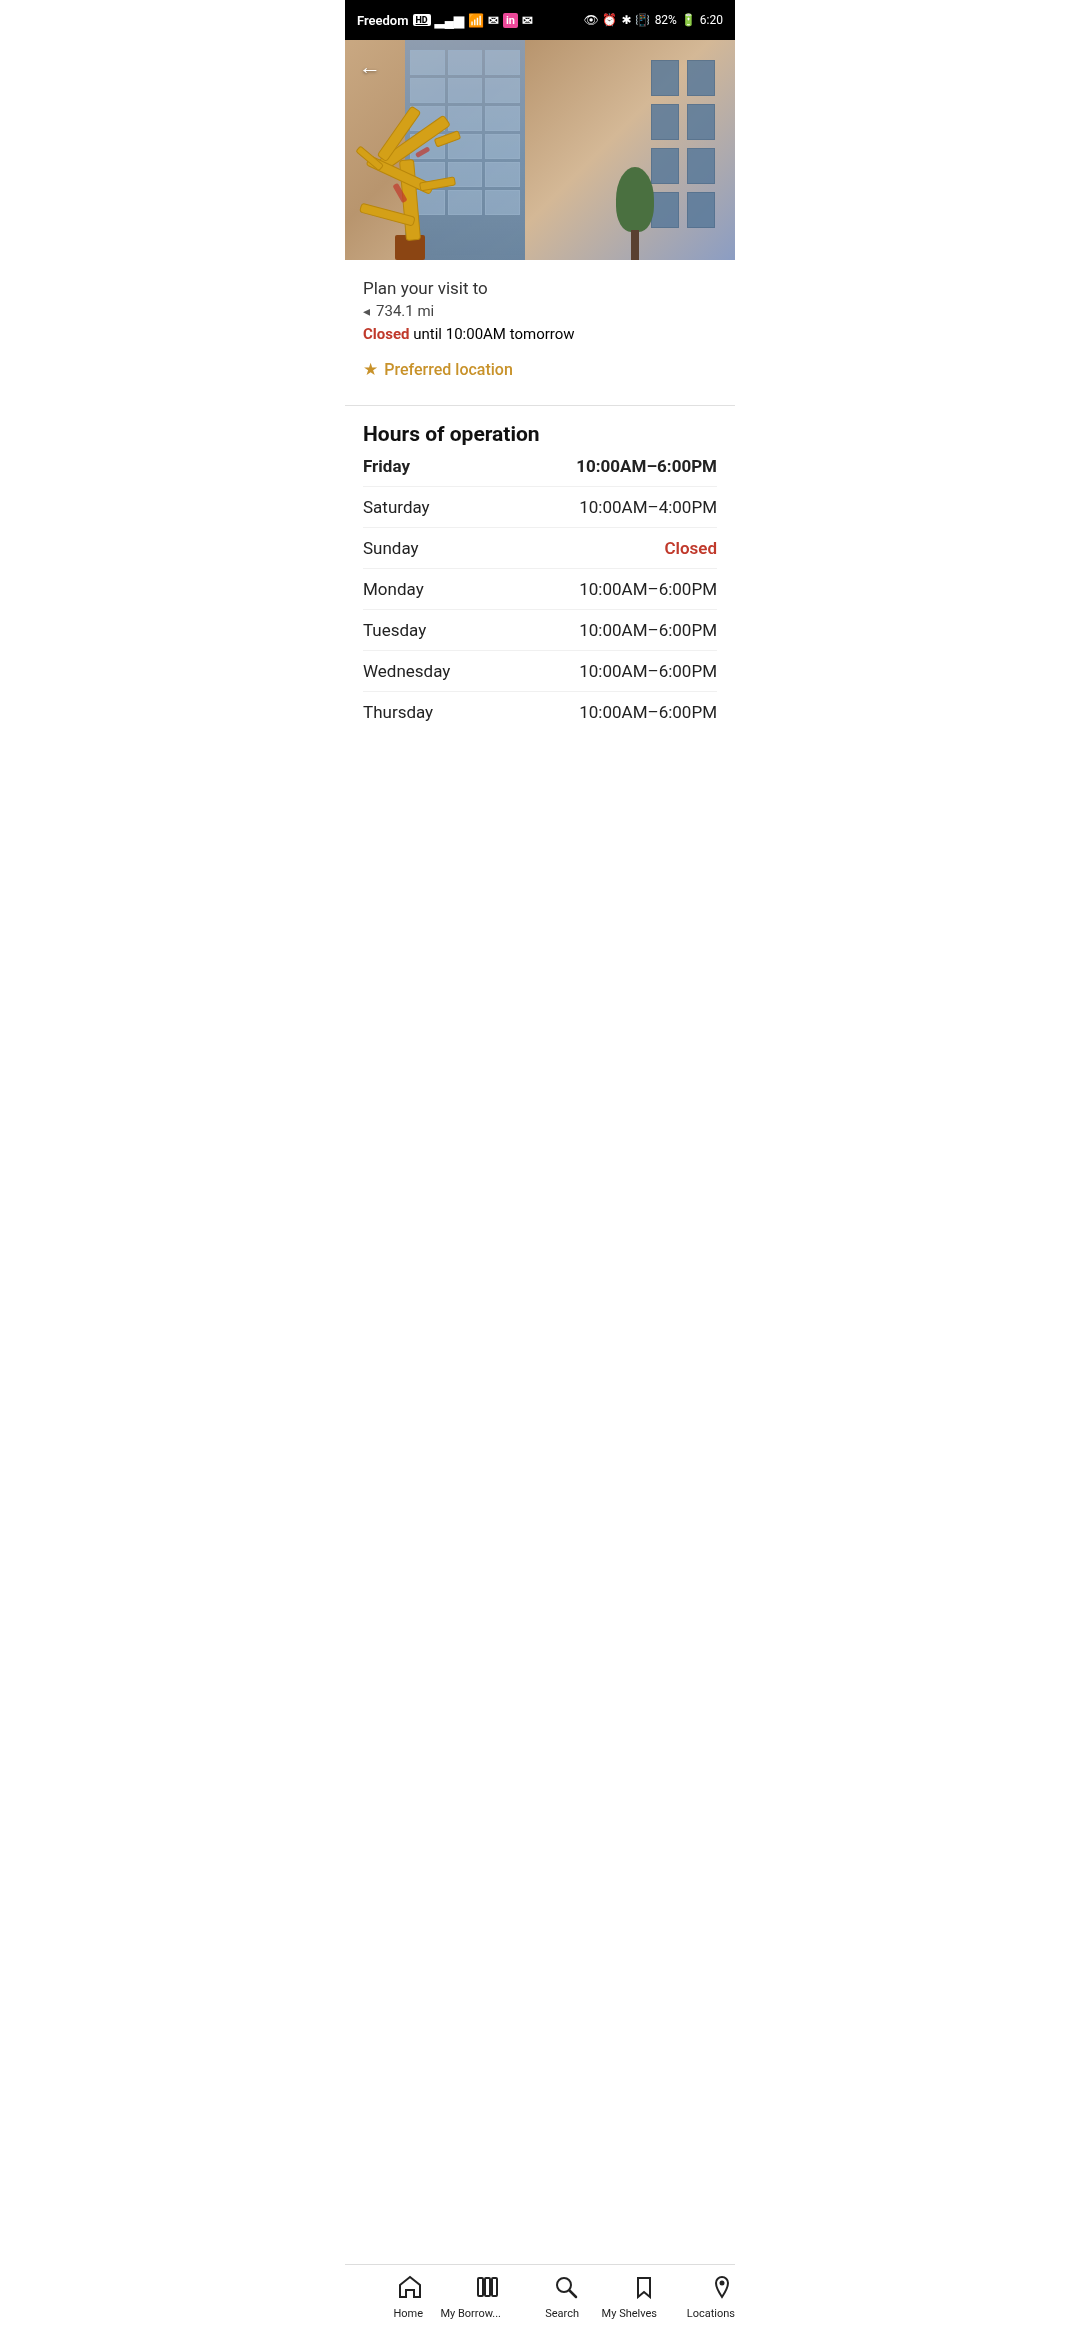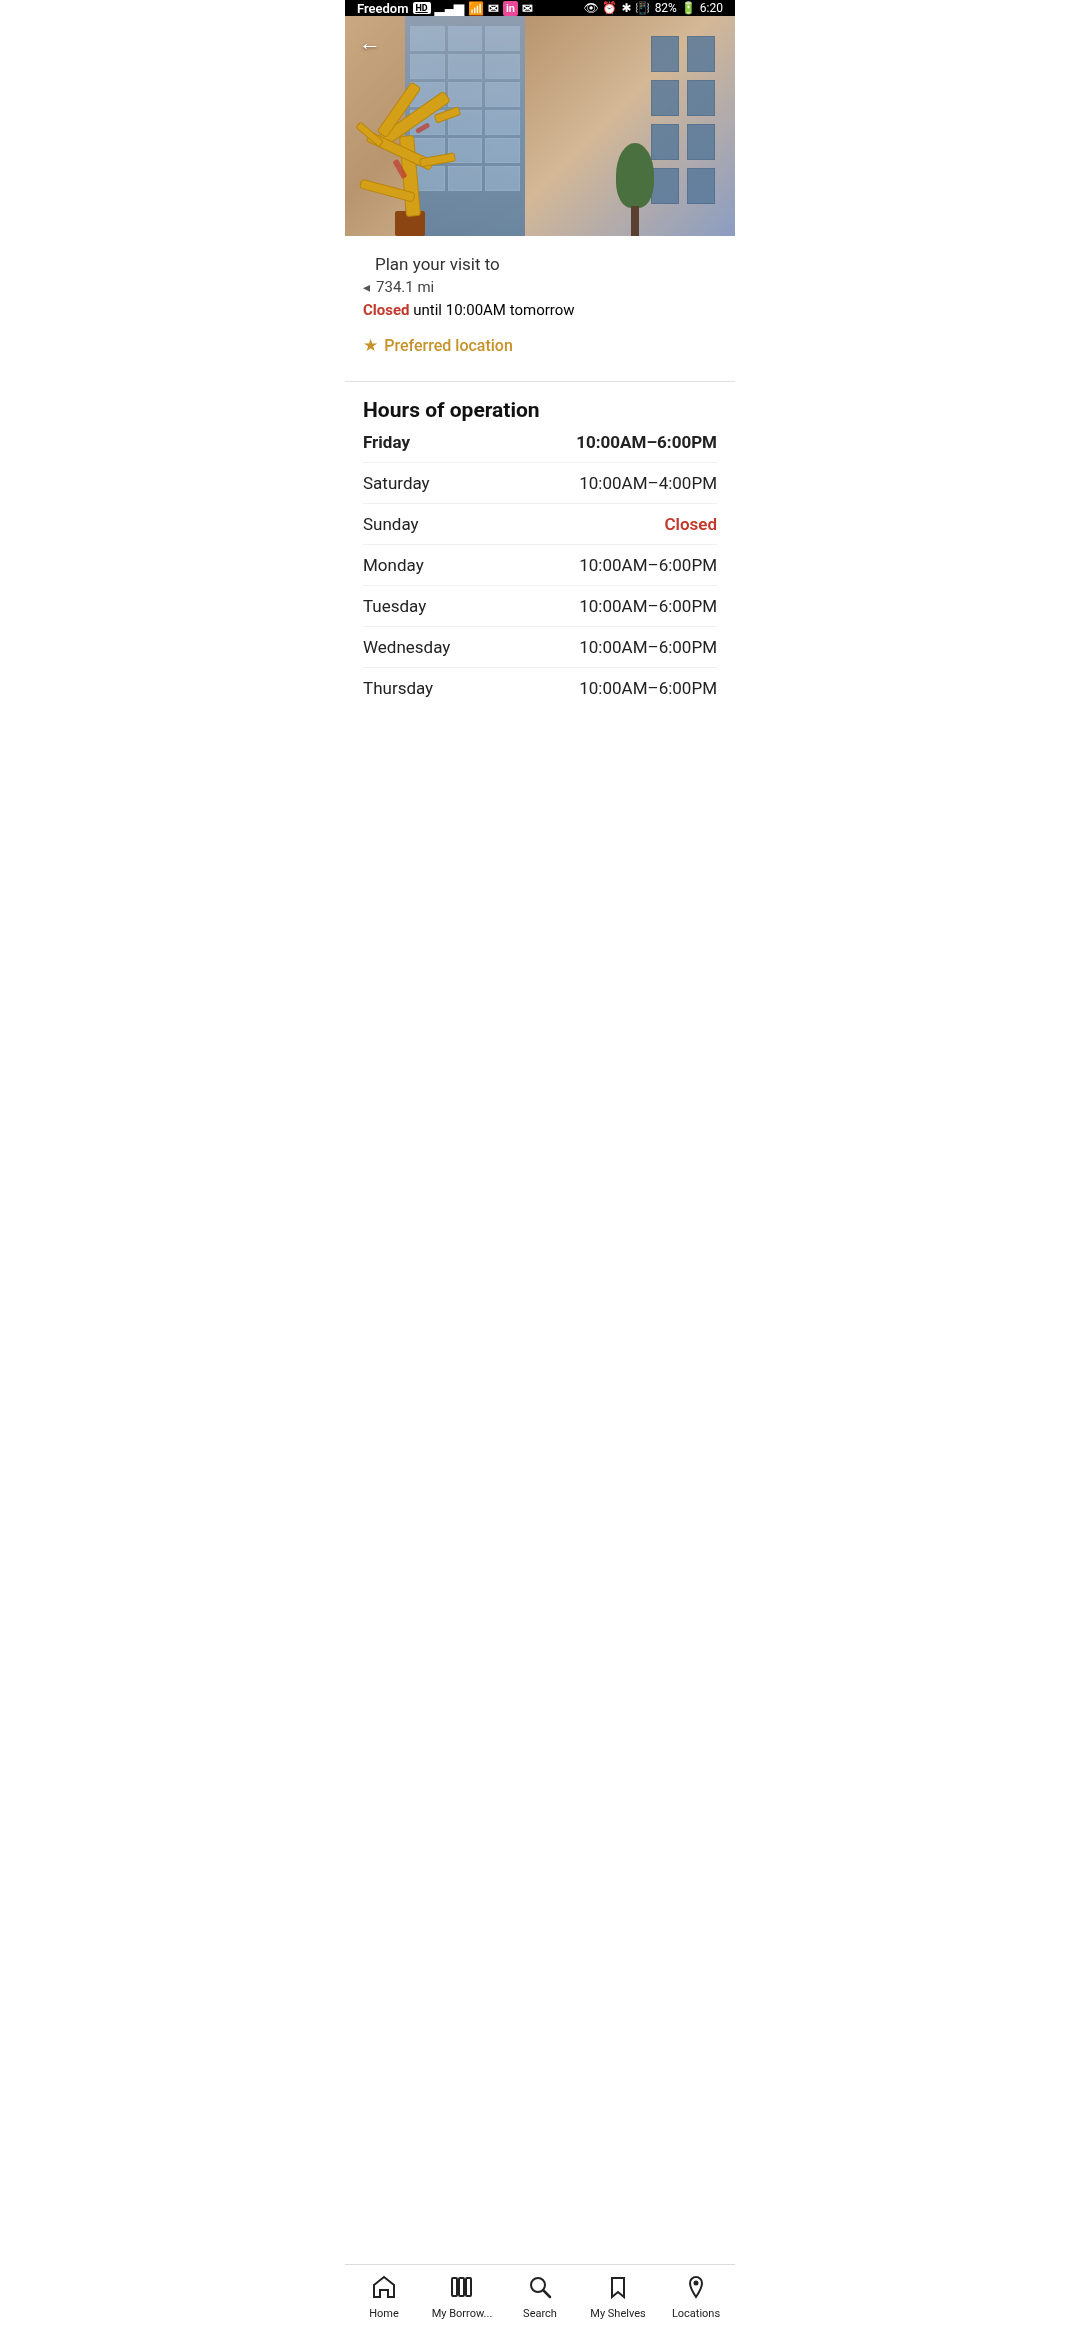--- a/index.html
+++ b/index.html
@@ -16,21 +16,21 @@
 
     
     .status-bar {
       background: #000;
       color: #fff;
       font-size: 13px;
       padding: 5px 12px;
       display: flex;
       justify-content: space-between;
       align-items: center;
-      height: 16px;
+      height: 40px;
     }
     .status-left { font-weight: 600; display: flex; align-items: center; gap: 4px; }
     .status-right { display: flex; align-items: center; gap: 4px; font-size: 12px; }
     .hd-badge {
       background: #fff;
       color: #000;
       font-size: 9px;
       font-weight: 800;
       padding: 1px 3px;
       border-radius: 2px;
@@ -139,21 +139,20 @@
     .content {
       padding: 18px 18px 10px 18px;
       background: #fff;
     }
 
     .plan-text {
       font-size: 17px;
       color: #333;
       font-weight: 400;
       margin-bottom: 4px;
-      margin-left: 12px;
     }
 
     .library-name {
       font-size: 28px;
       font-weight: 700;
       color: #111;
       line-height: 1.2;
       margin-bottom: 10px;
     }
 
@@ -264,21 +263,21 @@
       display: flex;
       justify-content: space-around;
       align-items: center;
       padding: 10px 0 20px 0;
       z-index: 100;
     }
 
     .nav-item {
       display: flex;
       flex-direction: column;
-      align-items: center;
+      align-items: flex-end;
       gap: 4px;
       cursor: pointer;
       flex: 1;
     }
 
     .nav-icon {
       font-size: 24px;
       color: #222;
       line-height: 1;
     }

